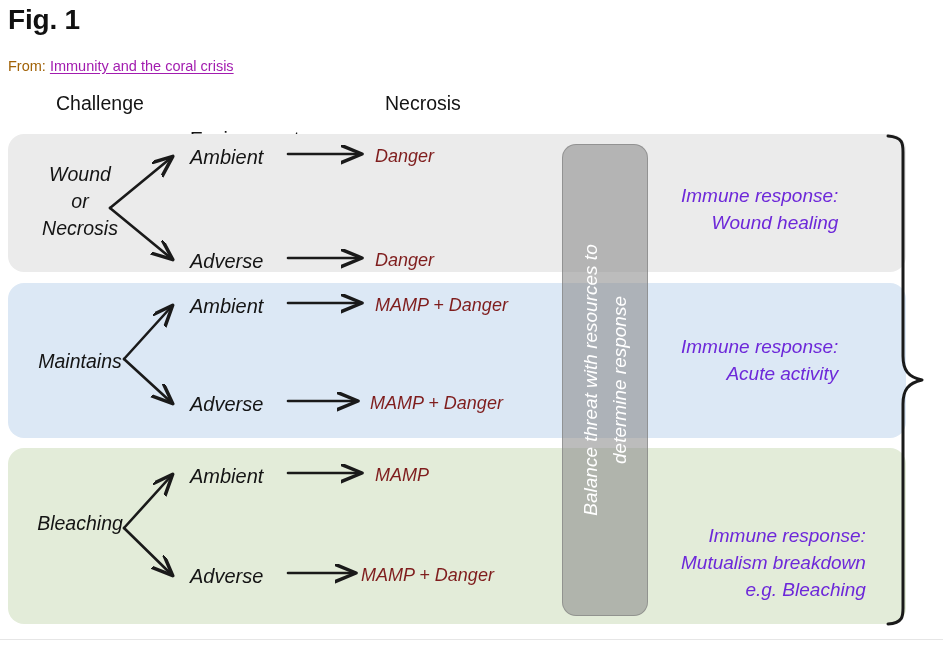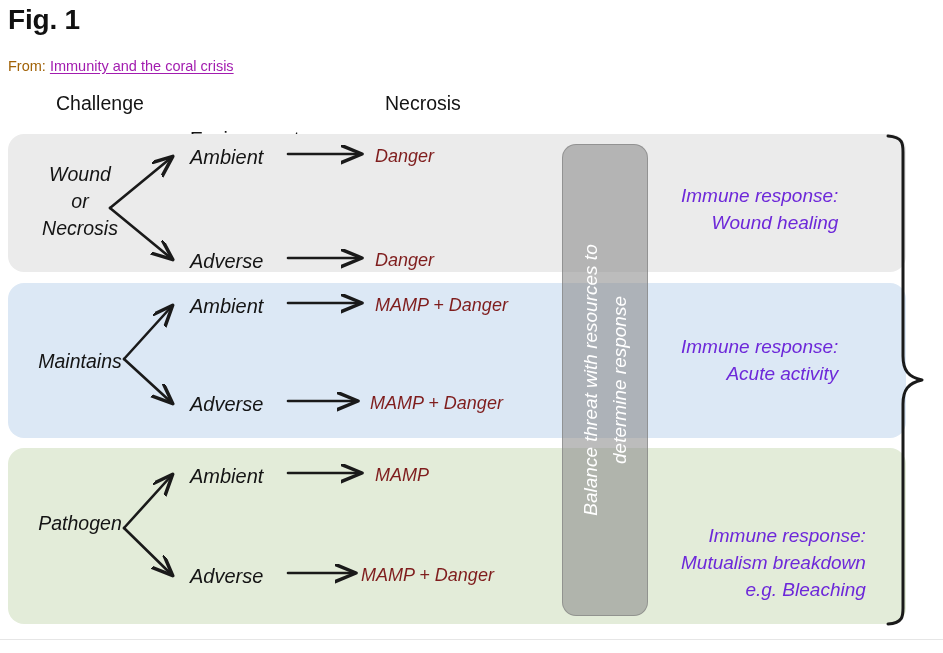--- a/index.html
+++ b/index.html
@@ -144,21 +144,21 @@
 
     <div class="env" style="top:167px;">Ambient</div>
     <div class="elic" style="left:375px; top:167px;">MAMP + Danger</div>
 
     <div class="env" style="top:265px;">Adverse</div>
     <div class="elic" style="left:370px; top:265px;">MAMP + Danger</div>
 
     <div class="resp" style="top:206px;">Immune response:
 Acute activity</div>
 
-    <div class="challenge" style="left:10px; top:382px; width:140px;">Pathogen</div>
+    <div class="challenge" style="left:10px; top:382px; width:140px;">Bleaching</div>
 
     <div class="env" style="top:337px;">Ambient</div>
     <div class="elic" style="left:375px; top:337px;">MAMP</div>
 
     <div class="env" style="top:437px;">Adverse</div>
     <div class="elic" style="left:361px; top:437px;">MAMP + Danger</div>
 
     <div class="resp" style="top:395px;">Immune response:
 Mutualism breakdown
 e.g. Bleaching</div>

